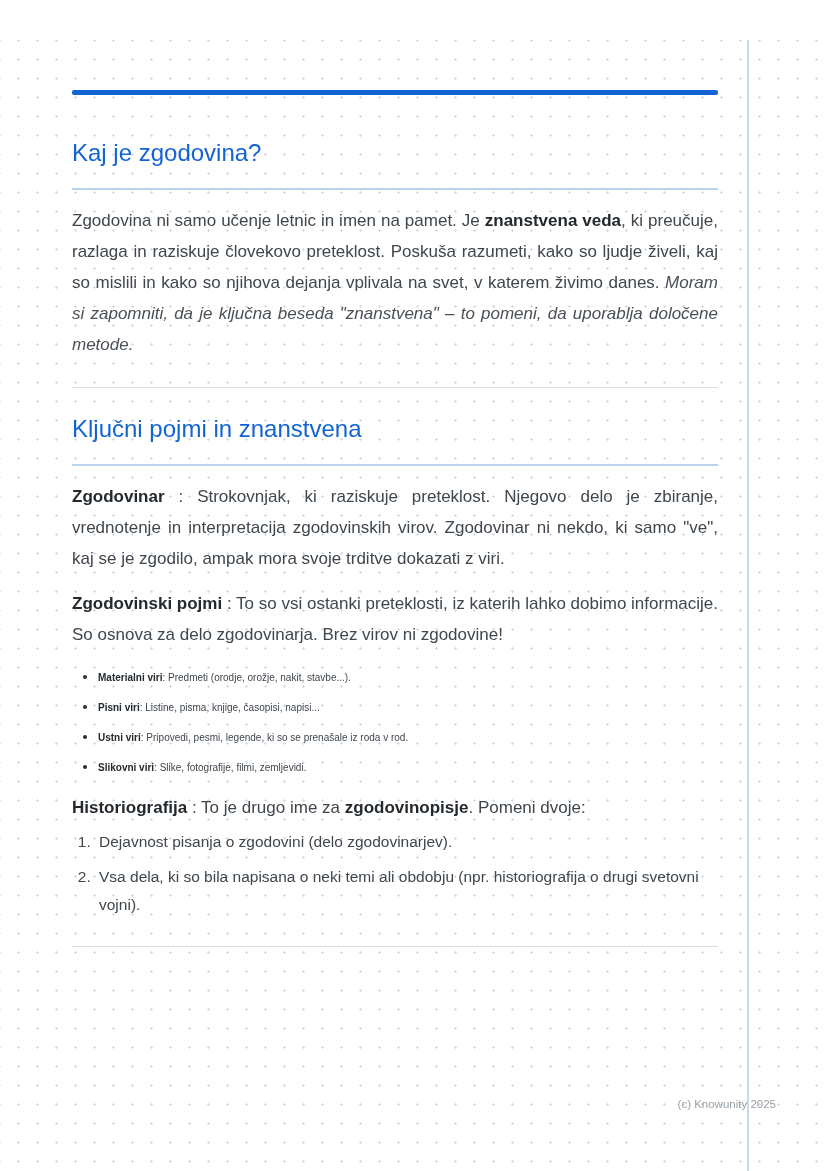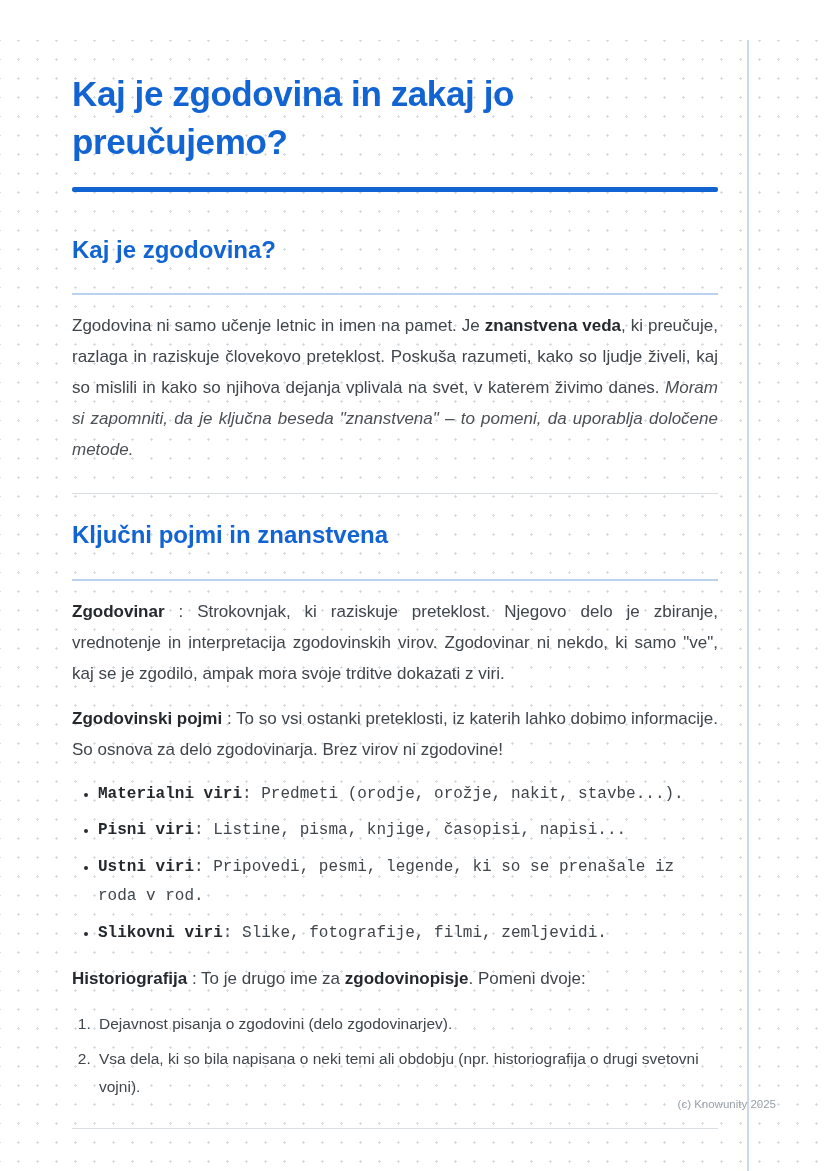--- a/index.html
+++ b/index.html
@@ -36,44 +36,44 @@
   h1{
     margin:0;
     font-size:35px;line-height:1.38;font-weight:800;
     color:var(--accent);letter-spacing:-0.4px;
   }
   .title-rule{
     height:5px;background:var(--accent);margin-top:20px;border-radius:2px;
   }
   h2{
     margin:0;
-    font-size:24px;line-height:1.2;font-weight:700;
+    font-size:24px;line-height:1.2;font-weight:400;
     color:var(--accent);
-    padding-bottom:29px;border-bottom:2px solid var(--heading-underline);
+    padding-bottom:20px;border-bottom:2px solid var(--heading-underline);
   }
   .section-1{margin-top:44px;}
   .section-2{margin-top:26px;}
   p.body{
     margin:16px 0 0;
     font-size:17px;line-height:1.82;color:var(--body-text);
     text-align:justify;
   }
   p.body + p.body{margin-top:14px;}
   b{color:var(--bold-text);font-weight:700;}
   i{font-style:italic;color:#4a5056;}
   ul.bullets{
     margin:14px 0 0;padding-left:26px;list-style:disc;
   }
   ul.bullets li{
     margin-bottom:8px;
-    font-size:16px;line-height:1.8;color:var(--body-text);font-family:Liberation Mono, monospace;
+    font-size:10px;line-height:1.8;color:var(--body-text);
   }
   ul.bullets li::marker{color:#2a2e33;font-size:13px;}
   ol.numbered{
-    margin:16px 0 0;padding-left:23px;
+    margin:4px 0 0;padding-left:23px;
   }
   ol.numbered li{
     margin-bottom:7px;padding-left:4px;
     font-size:15.5px;line-height:1.8;color:var(--body-text);
   }
   ol.numbered li::marker{color:var(--body-text);}
   hr.divider{
     border:none;border-top:1px solid var(--divider);
     margin:27px 0;
   }
@@ -84,21 +84,20 @@
   }
 </style>
 </head>
 <body>
 
 <div class="dot-grid"></div>
 <div class="margin-line"></div>
 
 <div class="content">
 
-  <h1>Kaj je zgodovina in zakaj jo preučujemo?</h1>
   <div class="title-rule"></div>
 
   <section class="section-1">
     <h2>Kaj je zgodovina?</h2>
     <p class="body"><span>Zgodovina ni samo učenje letnic in imen na pamet. Je </span><b>znanstvena veda</b><span>, ki preučuje, razlaga in raziskuje človekovo preteklost. Poskuša razumeti, kako so ljudje živeli, kaj so mislili in kako so njihova dejanja vplivala na svet, v katerem živimo danes. </span><i>Moram si zapomniti, da je ključna beseda "znanstvena" – to pomeni, da uporablja določene metode.</i></p>
   </section>
 
   <hr class="divider">
 
   <section class="section-2">

